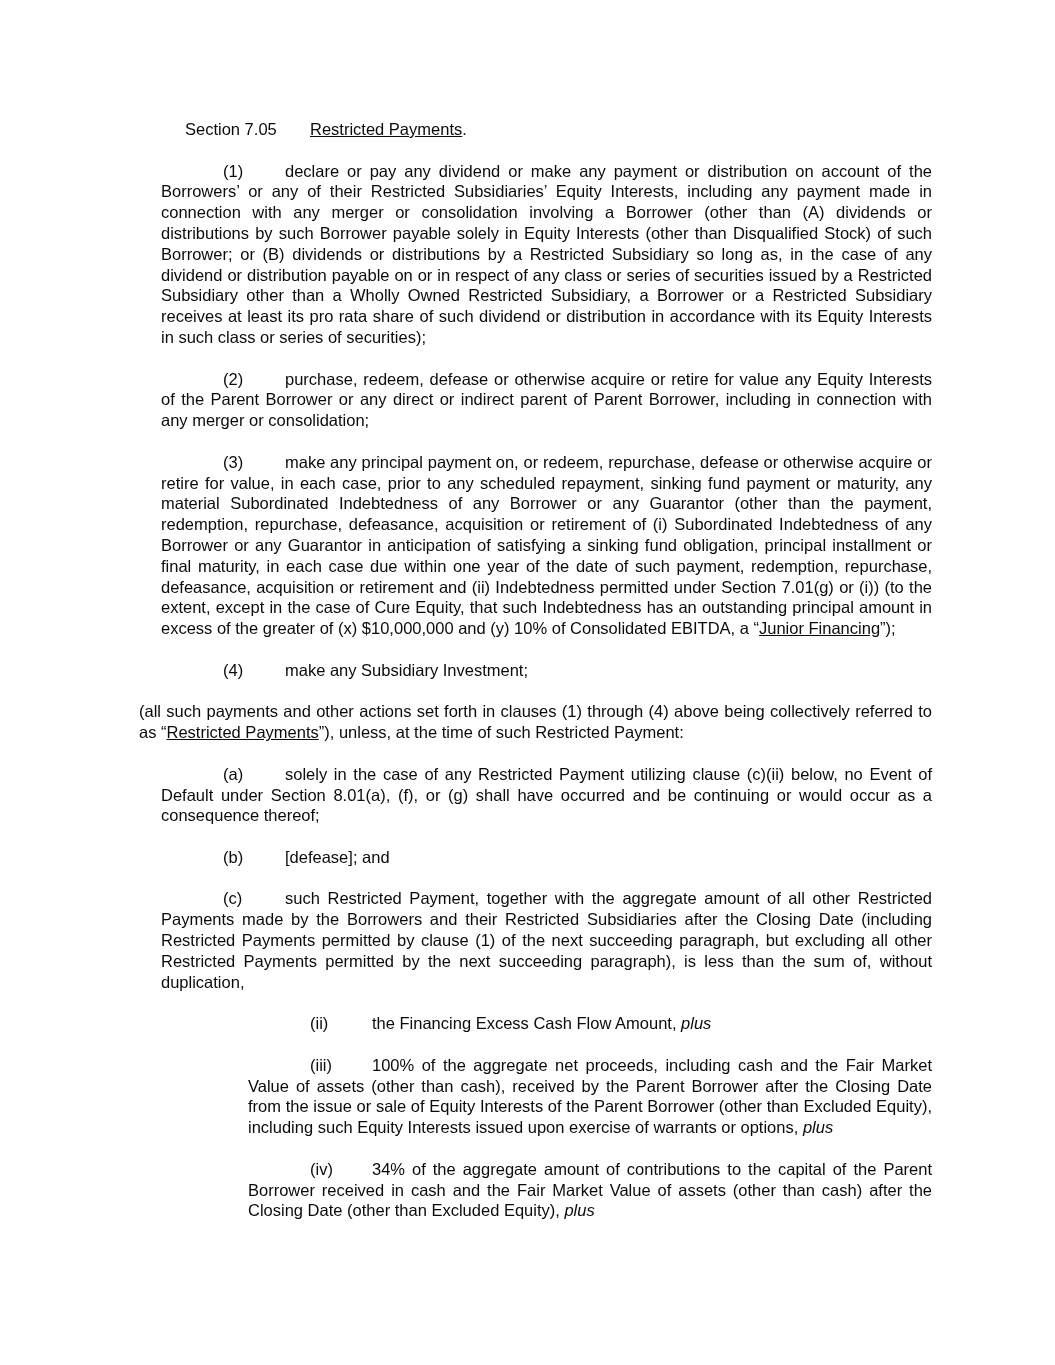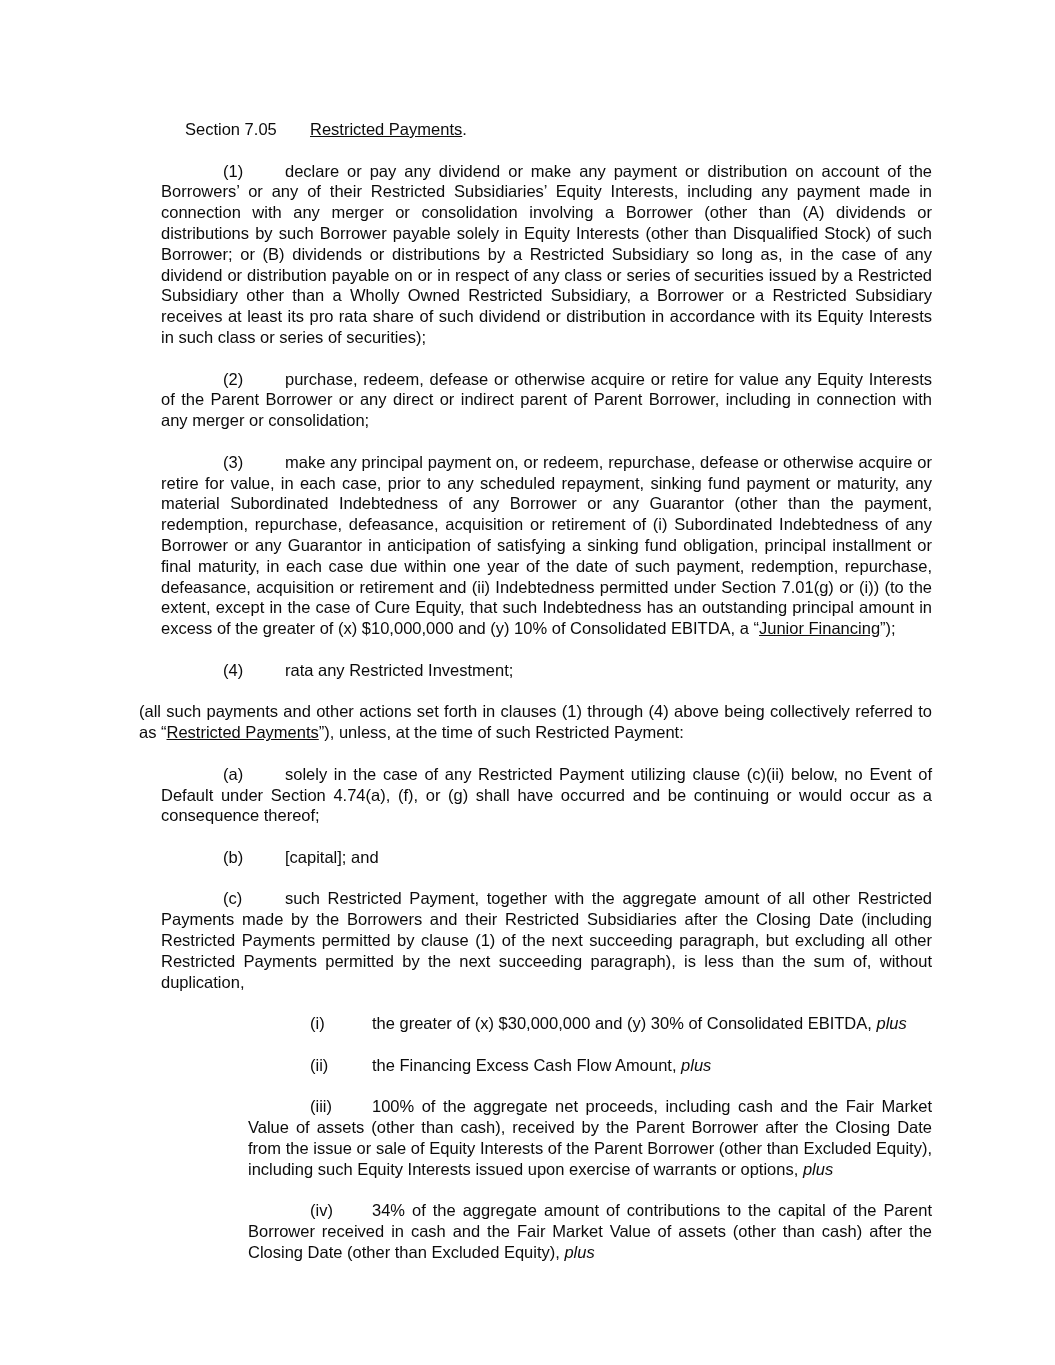--- a/index.html
+++ b/index.html
@@ -61,36 +61,33 @@
         <p class="para lvl1">
     <span class="clause-label">(1)</span><span><span>declare or pay any dividend or make any payment or distribution on account of the Borrowers’ or any of their Restricted Subsidiaries’ Equity Interests, including any payment made in connection with any merger or consolidation involving a Borrower (other than (A) dividends or distributions by such Borrower payable solely in Equity Interests (other than Disqualified Stock) of such Borrower; or (B) dividends or distributions by a Restricted Subsidiary so long as, in the case of any dividend or distribution payable on or in respect of any class or series of securities issued by a Restricted Subsidiary other than a Wholly Owned Restricted Subsidiary, a Borrower or a Restricted Subsidiary receives at least its pro rata share of such dividend or distribution in accordance with its Equity Interests in such class or series of securities);</span></span>
   </p>
         <p class="para lvl1">
     <span class="clause-label">(2)</span><span><span>purchase, redeem, defease or otherwise acquire or retire for value any Equity Interests of the Parent Borrower or any direct or indirect parent of Parent Borrower, including in connection with any merger or consolidation;</span></span>
   </p>
         <p class="para lvl1">
     <span class="clause-label">(3)</span><span><span>make any principal payment on, or redeem, repurchase, defease or otherwise acquire or retire for value, in each case, prior to any scheduled repayment, sinking fund payment or maturity, any material Subordinated Indebtedness of any Borrower or any Guarantor (other than the payment, redemption, repurchase, defeasance, acquisition or retirement of (i) Subordinated Indebtedness of any Borrower or any Guarantor in anticipation of satisfying a sinking fund obligation, principal installment or final maturity, in each case due within one year of the date of such payment, redemption, repurchase, defeasance, acquisition or retirement and (ii) Indebtedness permitted under Section 7.01(g) or (i)) (to the extent, except in the case of Cure Equity, that such Indebtedness has an outstanding principal amount in excess of the greater of (x) $10,000,000 and (y) 10% of Consolidated EBITDA, a “</span><span class="u">Junior Financing</span><span>”);</span></span>
   </p>
         <p class="para lvl1">
-    <span class="clause-label">(4)</span><span><span>rata any Restricted Investment;</span></span>
+    <span class="clause-label">(4)</span><span><span>make any Subsidiary Investment;</span></span>
   </p>
         <p class="para lvl0">
     <span><span>(all such payments and other actions set forth in clauses (1) through (4) above being collectively referred to as “</span><span class="u">Restricted Payments</span><span>”), unless, at the time of such Restricted Payment:</span></span>
   </p>
         <p class="para lvl1">
-    <span class="clause-label">(a)</span><span><span>solely in the case of any Restricted Payment utilizing clause (c)(ii) below, no Event of Default under Section 4.74(a), (f), or (g) shall have occurred and be continuing or would occur as a consequence thereof;</span></span>
+    <span class="clause-label">(a)</span><span><span>solely in the case of any Restricted Payment utilizing clause (c)(ii) below, no Event of Default under Section 8.01(a), (f), or (g) shall have occurred and be continuing or would occur as a consequence thereof;</span></span>
   </p>
         <p class="para lvl1">
-    <span class="clause-label">(b)</span><span><span>[capital]; and</span></span>
+    <span class="clause-label">(b)</span><span><span>[defease]; and</span></span>
   </p>
         <p class="para lvl1">
     <span class="clause-label">(c)</span><span><span>such Restricted Payment, together with the aggregate amount of all other Restricted Payments made by the Borrowers and their Restricted Subsidiaries after the Closing Date (including Restricted Payments permitted by clause (1) of the next succeeding paragraph, but excluding all other Restricted Payments permitted by the next succeeding paragraph), is less than the sum of, without duplication,</span></span>
-  </p>
-        <p class="para lvl2">
-    <span class="clause-label">(i)</span><span><span>the greater of (x) $30,000,000 and (y) 30% of Consolidated EBITDA, </span><span class="em">plus</span></span>
   </p>
         <p class="para lvl2">
     <span class="clause-label">(ii)</span><span><span>the Financing Excess Cash Flow Amount, </span><span class="em">plus</span></span>
   </p>
         <p class="para lvl2">
     <span class="clause-label">(iii)</span><span><span>100% of the aggregate net proceeds, including cash and the Fair Market Value of assets (other than cash), received by the Parent Borrower after the Closing Date from the issue or sale of Equity Interests of the Parent Borrower (other than Excluded Equity), including such Equity Interests issued upon exercise of warrants or options, </span><span class="em">plus</span></span>
   </p>
         <p class="para lvl2">
     <span class="clause-label">(iv)</span><span><span>34% of the aggregate amount of contributions to the capital of the Parent Borrower received in cash and the Fair Market Value of assets (other than cash) after the Closing Date (other than Excluded Equity), </span><span class="em">plus</span></span>
   </p>

